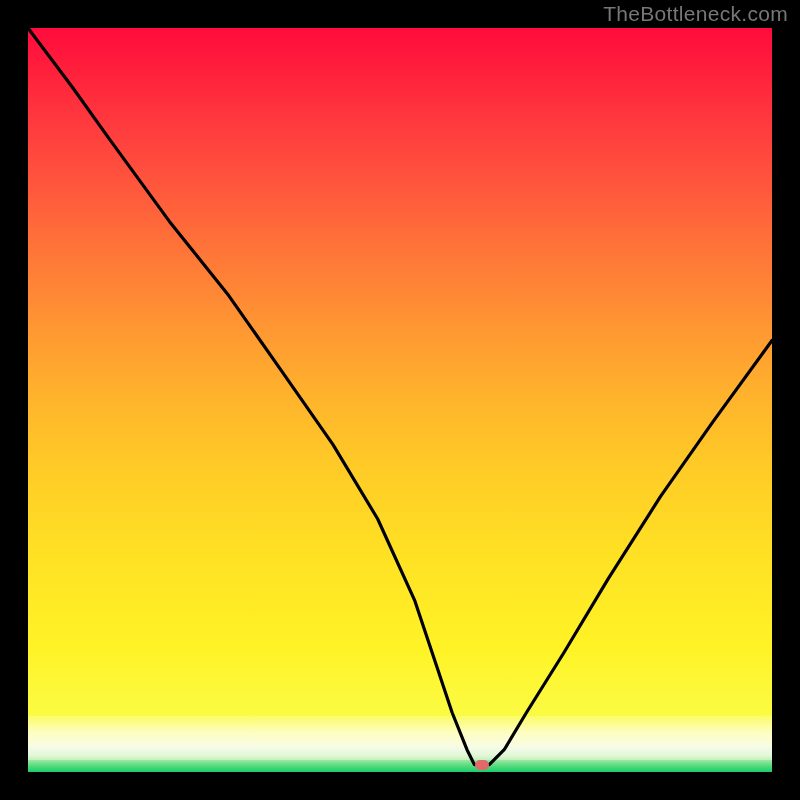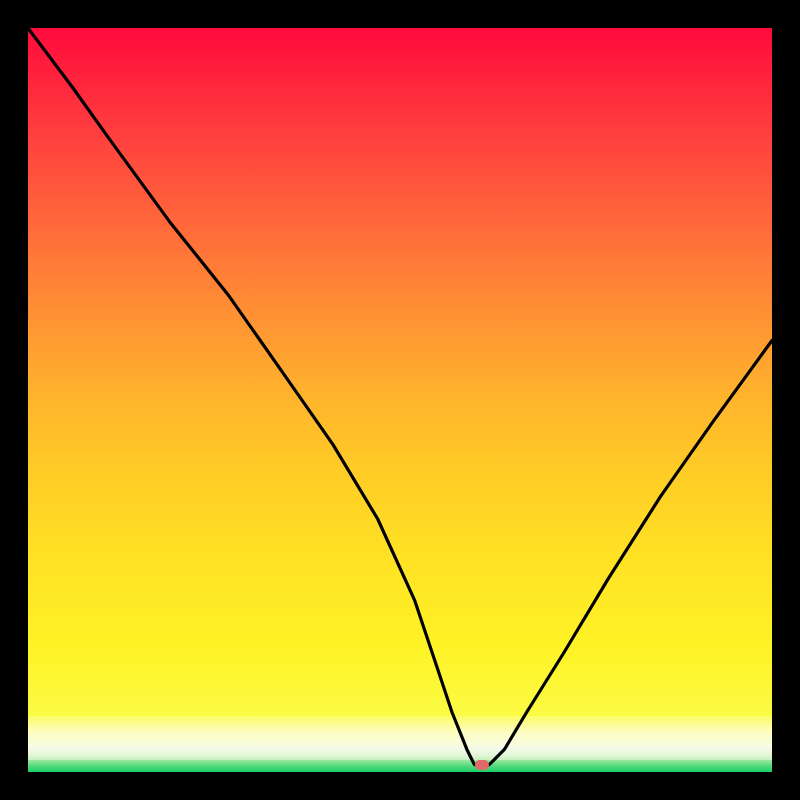--- a/index.html
+++ b/index.html
@@ -104,20 +104,21 @@
     width: 14px;
     height: 10px;
     border-radius: 5px;
     z-index: 4;
   }
 </style>
 </head>
 <body>
 
 <div class="frame">
+  <div class="watermark">TheBottleneck.com</div>
 
   <div class="plot-area">
     <div class="grad-main"></div>
     <div class="band-pale"></div>
     <div class="band-white"></div>
     <div class="band-green"></div>
 
     <svg class="curve" viewBox="0 0 744 744" preserveAspectRatio="none">
       <path id="curve-path" d="M0.0 0.0 L44.6 59.5 L81.8 111.6 L141.4 193.4 L200.9 267.8 L253.0 342.2 L305.0 416.6 L349.7 491.0 L386.9 572.9 L409.2 639.8 L424.1 684.5 L439.0 721.7 L446.4 736.6 L461.3 736.6 L476.2 721.7 L498.5 684.5 L535.7 625.0 L580.3 550.6 L632.4 468.7 L684.5 394.3 L744.0 312.5" fill="none" stroke="#000" stroke-width="3.2" stroke-linejoin="round" stroke-linecap="round"></path>
     </svg>

